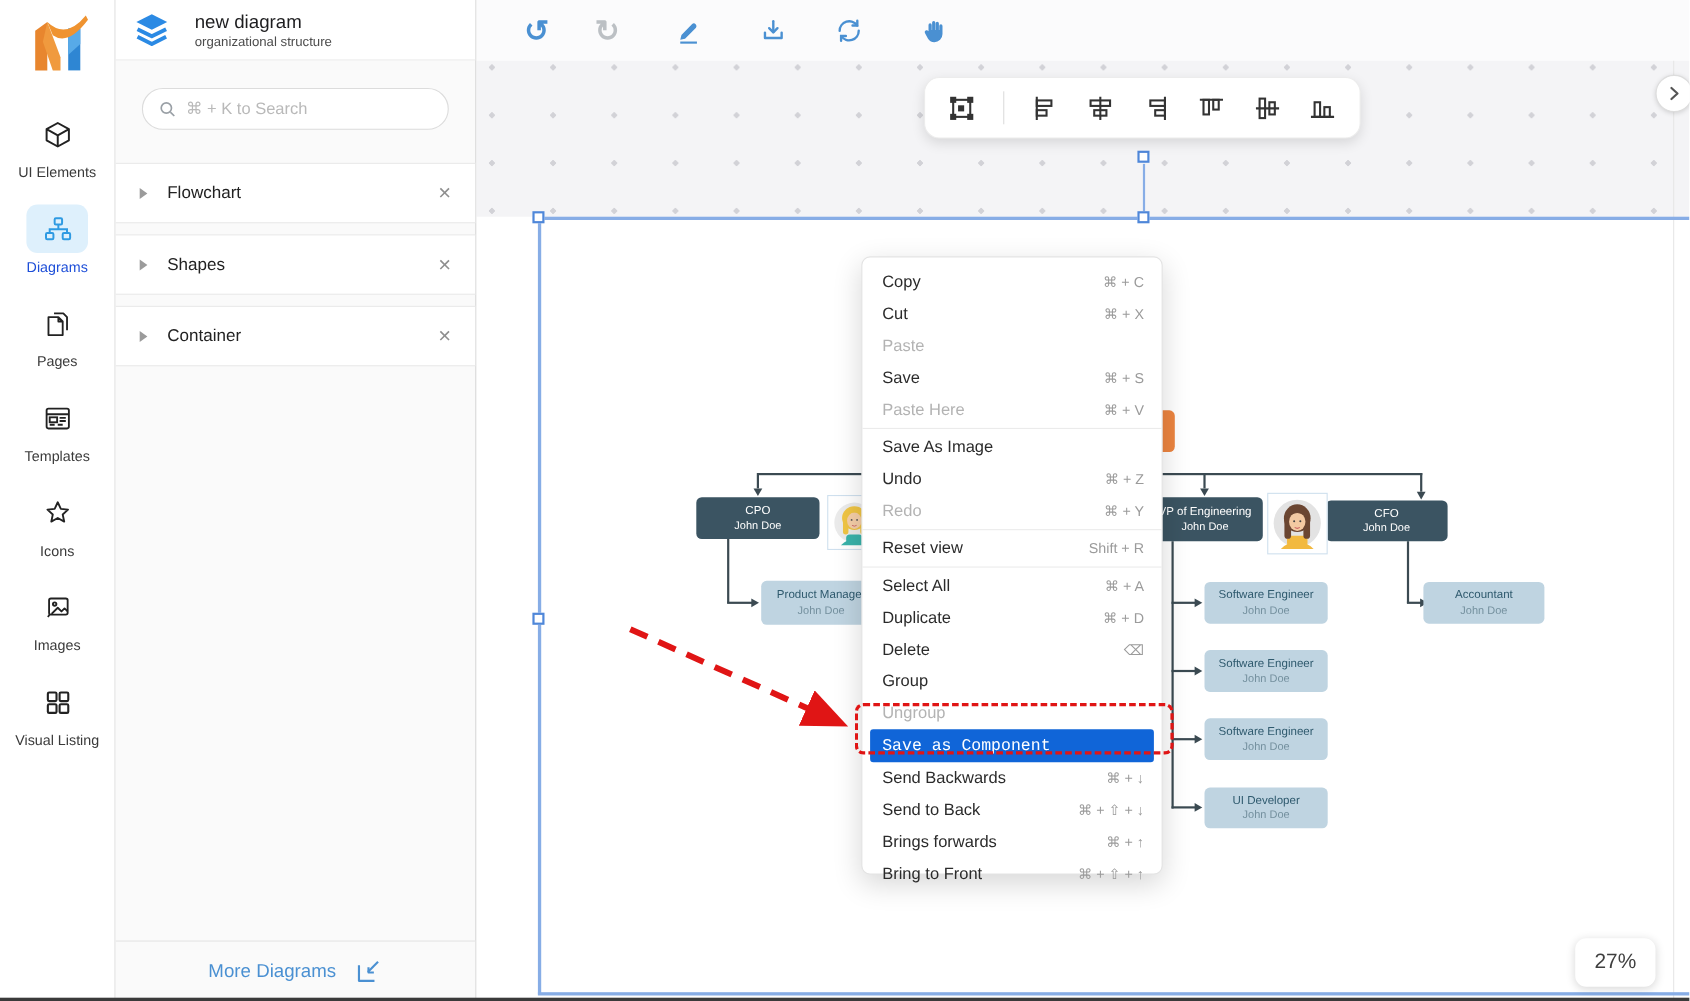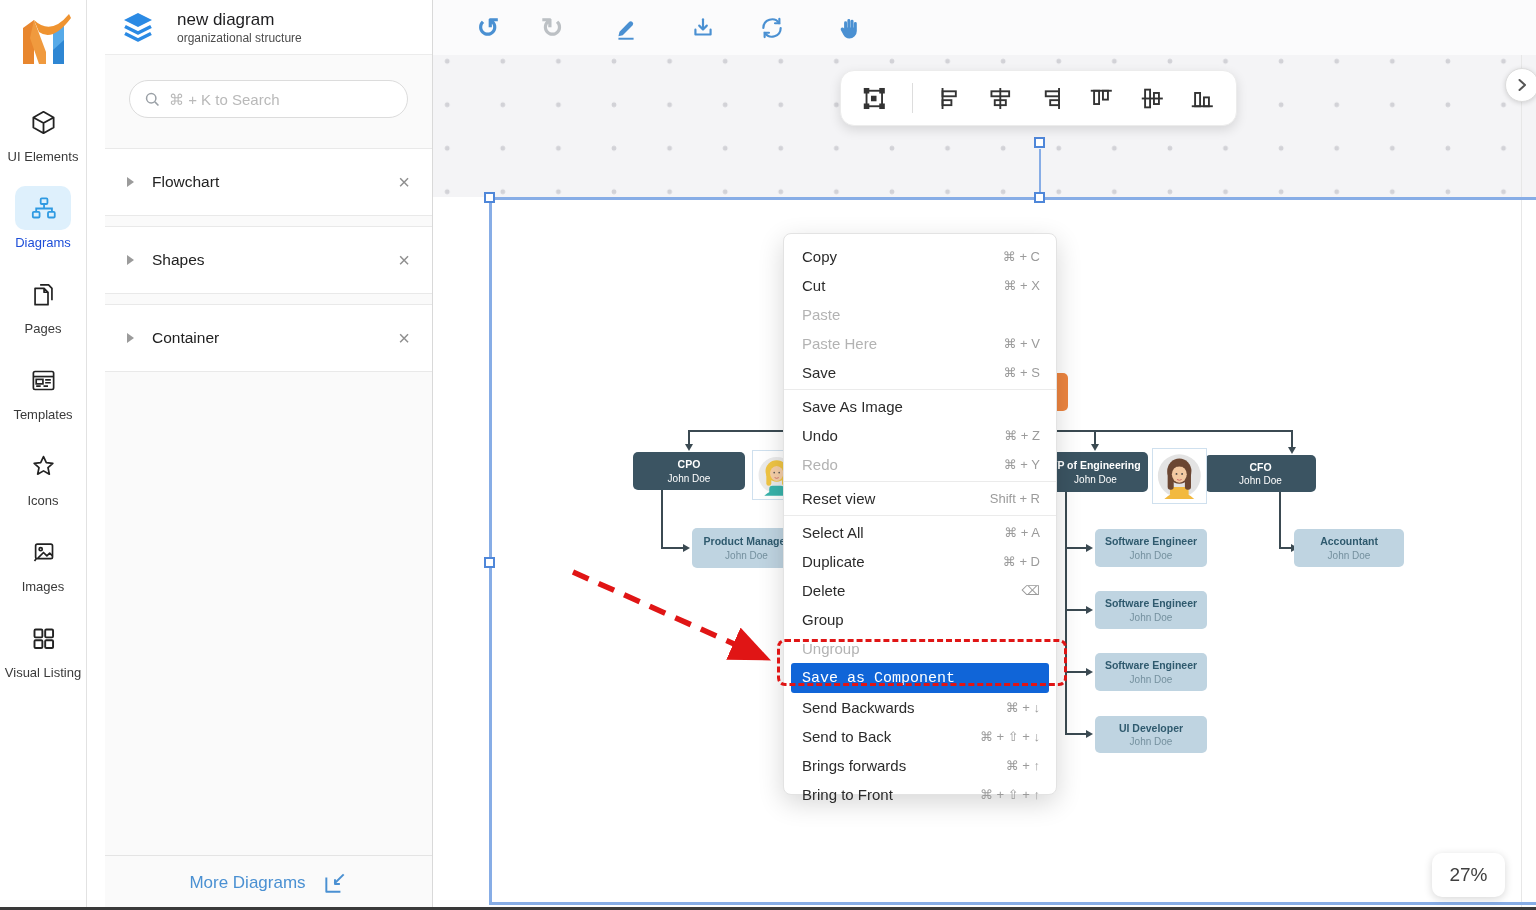--- a/index.html
+++ b/index.html
@@ -1,20 +1,20 @@
 <!DOCTYPE html>
 <html><head>
 <meta charset="utf-8">
 <style>
   * { margin:0; padding:0; box-sizing:border-box; }
   html,body { width:1536px; height:910px; overflow:hidden; background:#fff;
     font-family:"Liberation Sans", sans-serif; position:relative; }
 
   
-  .rail { position:absolute; left:0; top:0; width:87px; height:910px; background:#fff;
+  .rail { position:absolute; left:0; top:0; width:105px; height:910px; background:#fff;
     border-right:1px solid #e2e2e2; z-index:40; display:flex; flex-direction:column; align-items:center; }
   .logo { margin-top:10px; width:60px; height:62px; }
   .rail-items { margin-top:28px; display:flex; flex-direction:column; align-items:center; }
   .rail-item { display:flex; flex-direction:column; align-items:center; margin-bottom:22px; cursor:pointer; }
   .rail-item .ico-wrap { width:56px; height:44px; display:flex; align-items:center; justify-content:center; border-radius:10px; }
   .rail-item.active .ico-wrap { background:#def0fc; }
   .rail-item .lbl { font-size:13px; color:#3a3a3a; margin-top:5px; }
   .rail-item.active .lbl { color:#1d4ed8; }
   .ri-ico { width:27px; height:27px; }
 
@@ -25,21 +25,21 @@
   .panel-head .layers { width:34px; height:30px; margin-right:22px; }
   .panel-title { font-size:17px; color:#1d1d1f; font-weight:500; line-height:1.25; }
   .panel-sub { font-size:12px; color:#4c4c4c; }
   .search-pill { position:absolute; left:24px; right:24px; top:80px; height:38px; background:#fff;
     border:1.5px solid #dcdcdc; border-radius:19px; display:flex; align-items:center; padding:0 14px; }
   .search-pill svg { width:17px; height:17px; margin-right:8px; flex:0 0 auto; }
   .search-pill input { border:none; outline:none; background:transparent; font-size:15px; color:#555; width:100%;
     font-family:"Liberation Sans", sans-serif; }
   .search-pill input::placeholder { color:#b9b9b9; }
   .sections { position:absolute; left:0; right:0; top:148px; }
-  .sect { background:#fff; height:68px; border-top:1px solid #e9e9e9; border-bottom:1px solid #e9e9e9;
+  .sect { background:#fff; height:55px; border-top:1px solid #e9e9e9; border-bottom:1px solid #e9e9e9;
     margin-bottom:10px; display:flex; align-items:center; padding:0 22px; cursor:pointer; }
   .sect .caret { width:0; height:0; border-top:5px solid transparent; border-bottom:5px solid transparent;
     border-left:7px solid #9b9b9b; margin-right:18px; }
   .sect .s-lbl { font-size:15.5px; color:#222; flex:1; }
   .sect .s-close { color:#8f8f8f; font-size:20px; line-height:1; cursor:pointer; }
   .panel-foot { position:absolute; left:0; right:0; bottom:0; height:55px; background:#fafafa;
     border-top:1px solid #e4e4e4; display:flex; align-items:center; justify-content:center; gap:16px;text-align:center; }
   .more-lbl { color:#4a90d2; font-size:17px; cursor:pointer; }
 
   
@@ -65,21 +65,21 @@
     background:#fff; border:1px solid #ddd; box-shadow:0 1px 5px rgba(0,0,0,.15);
     display:flex; align-items:center; justify-content:center; z-index:21; cursor:pointer; }
 
   
   .sel-line { position:absolute; background:#87ade6; z-index:6; }
   .handle { position:absolute; width:11px; height:11px; background:#fff; border:2px solid #4f87d9; z-index:7; }
 
   
   .node { position:absolute; border-radius:5px; display:flex; flex-direction:column; align-items:center;
     justify-content:center; z-index:3; cursor:pointer; }
-  .node .role { font-size:10.5px; font-weight:bold; line-height:1.35; }
+  .node .role { font-size:10.5px; font-weight:normal; line-height:1.35; }
   .node .pname { font-size:10px; line-height:1.3; }
   .node.dark { background:#3b5462; color:#fff; }
   .node.light { background:#bfd4e1; }
   .node.light .role { color:#2f5a6e; }
   .node.light .pname { color:#74909e; }
   .node.orange { background:#ed8540; }
   .conn { position:absolute; background:#3b4a52; z-index:2; }
   .arr-down { position:absolute; width:0; height:0; border-left:4.5px solid transparent;
     border-right:4.5px solid transparent; border-top:7px solid #3b4a52; z-index:2; }
   .arr-right { position:absolute; width:0; height:0; border-top:4.5px solid transparent;
@@ -484,27 +484,27 @@
       <span class="sc">⌘ + C</span>
       </div>
     <div class="ctx-item">
       <span class="lbl">Cut</span>
       <span class="sc">⌘ + X</span>
       </div>
     <div class="ctx-item disabled">
       <span class="lbl">Paste</span>
       <span class="sc"></span>
       </div>
+    <div class="ctx-item">
+      <span class="lbl">Save</span>
+      <span class="sc">⌘ + S</span>
+      </div>
     <div class="ctx-item disabled">
       <span class="lbl">Paste Here</span>
       <span class="sc">⌘ + V</span>
-      </div>
-    <div class="ctx-item">
-      <span class="lbl">Save</span>
-      <span class="sc">⌘ + S</span>
       </div>
     <div class="ctx-div"></div>
     <div class="ctx-item">
       <span class="lbl">Save As Image</span>
       <span class="sc"></span>
       </div>
     <div class="ctx-item">
       <span class="lbl">Undo</span>
       <span class="sc">⌘ + Z</span>
       </div>

